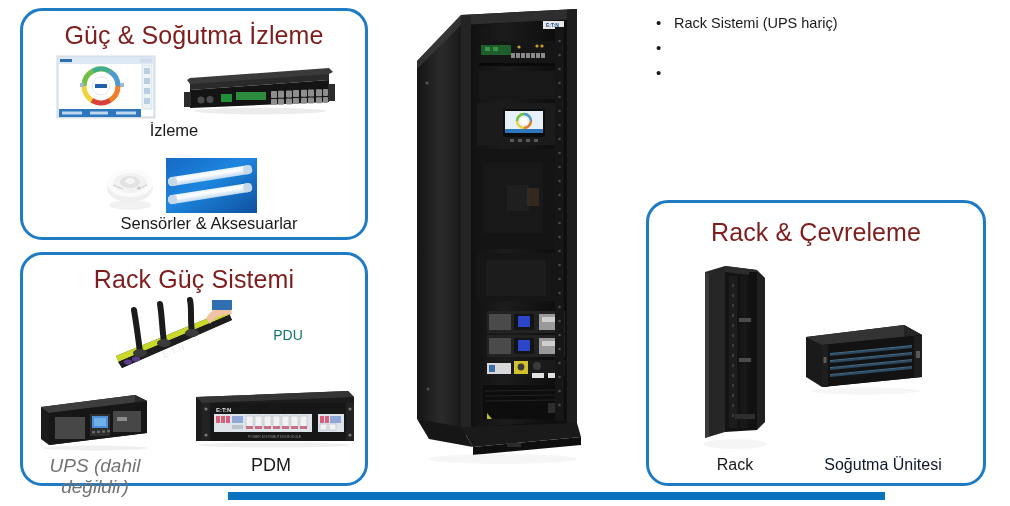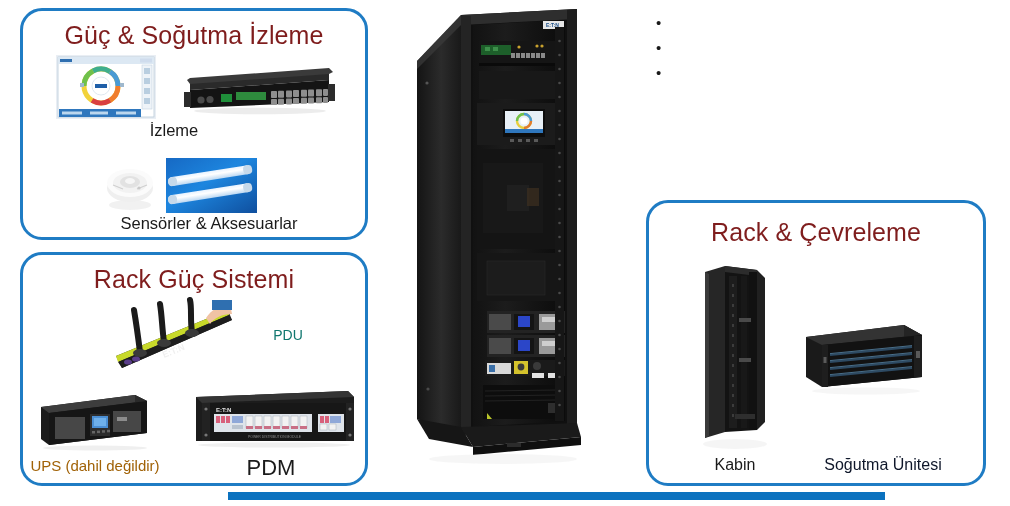--- a/index.html
+++ b/index.html
@@ -72,25 +72,25 @@
     font-size: 14px; color: #0f766e;
   }
   #img-ups {
     position: absolute; left: 35px; top: 387px; width: 117px; height: 64px;
   }
   #img-pdm {
     position: absolute; left: 186px; top: 385px; width: 172px; height: 64px;
   }
   #label-ups {
     position: absolute; left: 20px; top: 455px; width: 150px; text-align: center;
-    font-size: 15px; color: #a16207; line-height: 21px;
+    font-size: 19px; color: #737373; line-height: 21px; font-style: italic;
   }
   #label-pdm {
     position: absolute; left: 196px; top: 455px; width: 150px; text-align: center;
-    font-size: 22px; color: #1a1a1a;
+    font-size: 18px; color: #1a1a1a;
   }
 
   
   #rack-figure {
     position: absolute; left: 415px; top: 3px; width: 178px; height: 480px;
   }
 
   
   #features {
     position: absolute; left: 652px; top: 14px; width: 340px;
@@ -485,20 +485,21 @@
   <polygon points="58,444 166,434 166,442 58,452" fill="#0f0f0f"></polygon>
   <polygon points="2,416 46,424 58,444 14,436" fill="#161616"></polygon>
   <rect x="92" y="440" width="14" height="4" fill="#2c2c2c"></rect>
   <ellipse cx="88" cy="456" rx="74" ry="5" fill="#ececec" opacity="0.45"></ellipse>
 </svg>
 
 <div id="features">
 
   <div class="feature-row">
     <span class="feature-bullet">•</span>
+    <span class="feature-text">Rack Sistemi (UPS hariç)</span>
   </div>
   <div class="feature-row">
     <span class="feature-bullet">•</span>
   </div>
   <div class="feature-row">
     <span class="feature-bullet">•</span>
   </div>
 </div>
 
 <div class="panel" id="panel-rack">
@@ -553,16 +554,16 @@
     <path d="M 30 52.6 L 112 44.6"></path>
     <path d="M 30 59.6 L 112 51.6"></path>
   </g>
   <rect x="22" y="30" width="6" height="42" fill="#1e1e1e"></rect>
   <rect x="114" y="21" width="8" height="41" fill="#1e1e1e"></rect>
   <rect x="23.5" y="42" width="3" height="6" fill="#5a5a5a"></rect>
   <rect x="116" y="36" width="4" height="7" fill="#5a5a5a"></rect>
   <ellipse cx="66" cy="76" rx="54" ry="3.5" fill="#ededed" opacity="0.5"></ellipse>
 </svg>
 
-<div id="label-cabinet">Kabin</div>
+<div id="label-cabinet">Rack</div>
 <div id="label-cooling">Soğutma Ünitesi</div>
 
 <div id="accent-bar"></div>
 
 </body></html>

